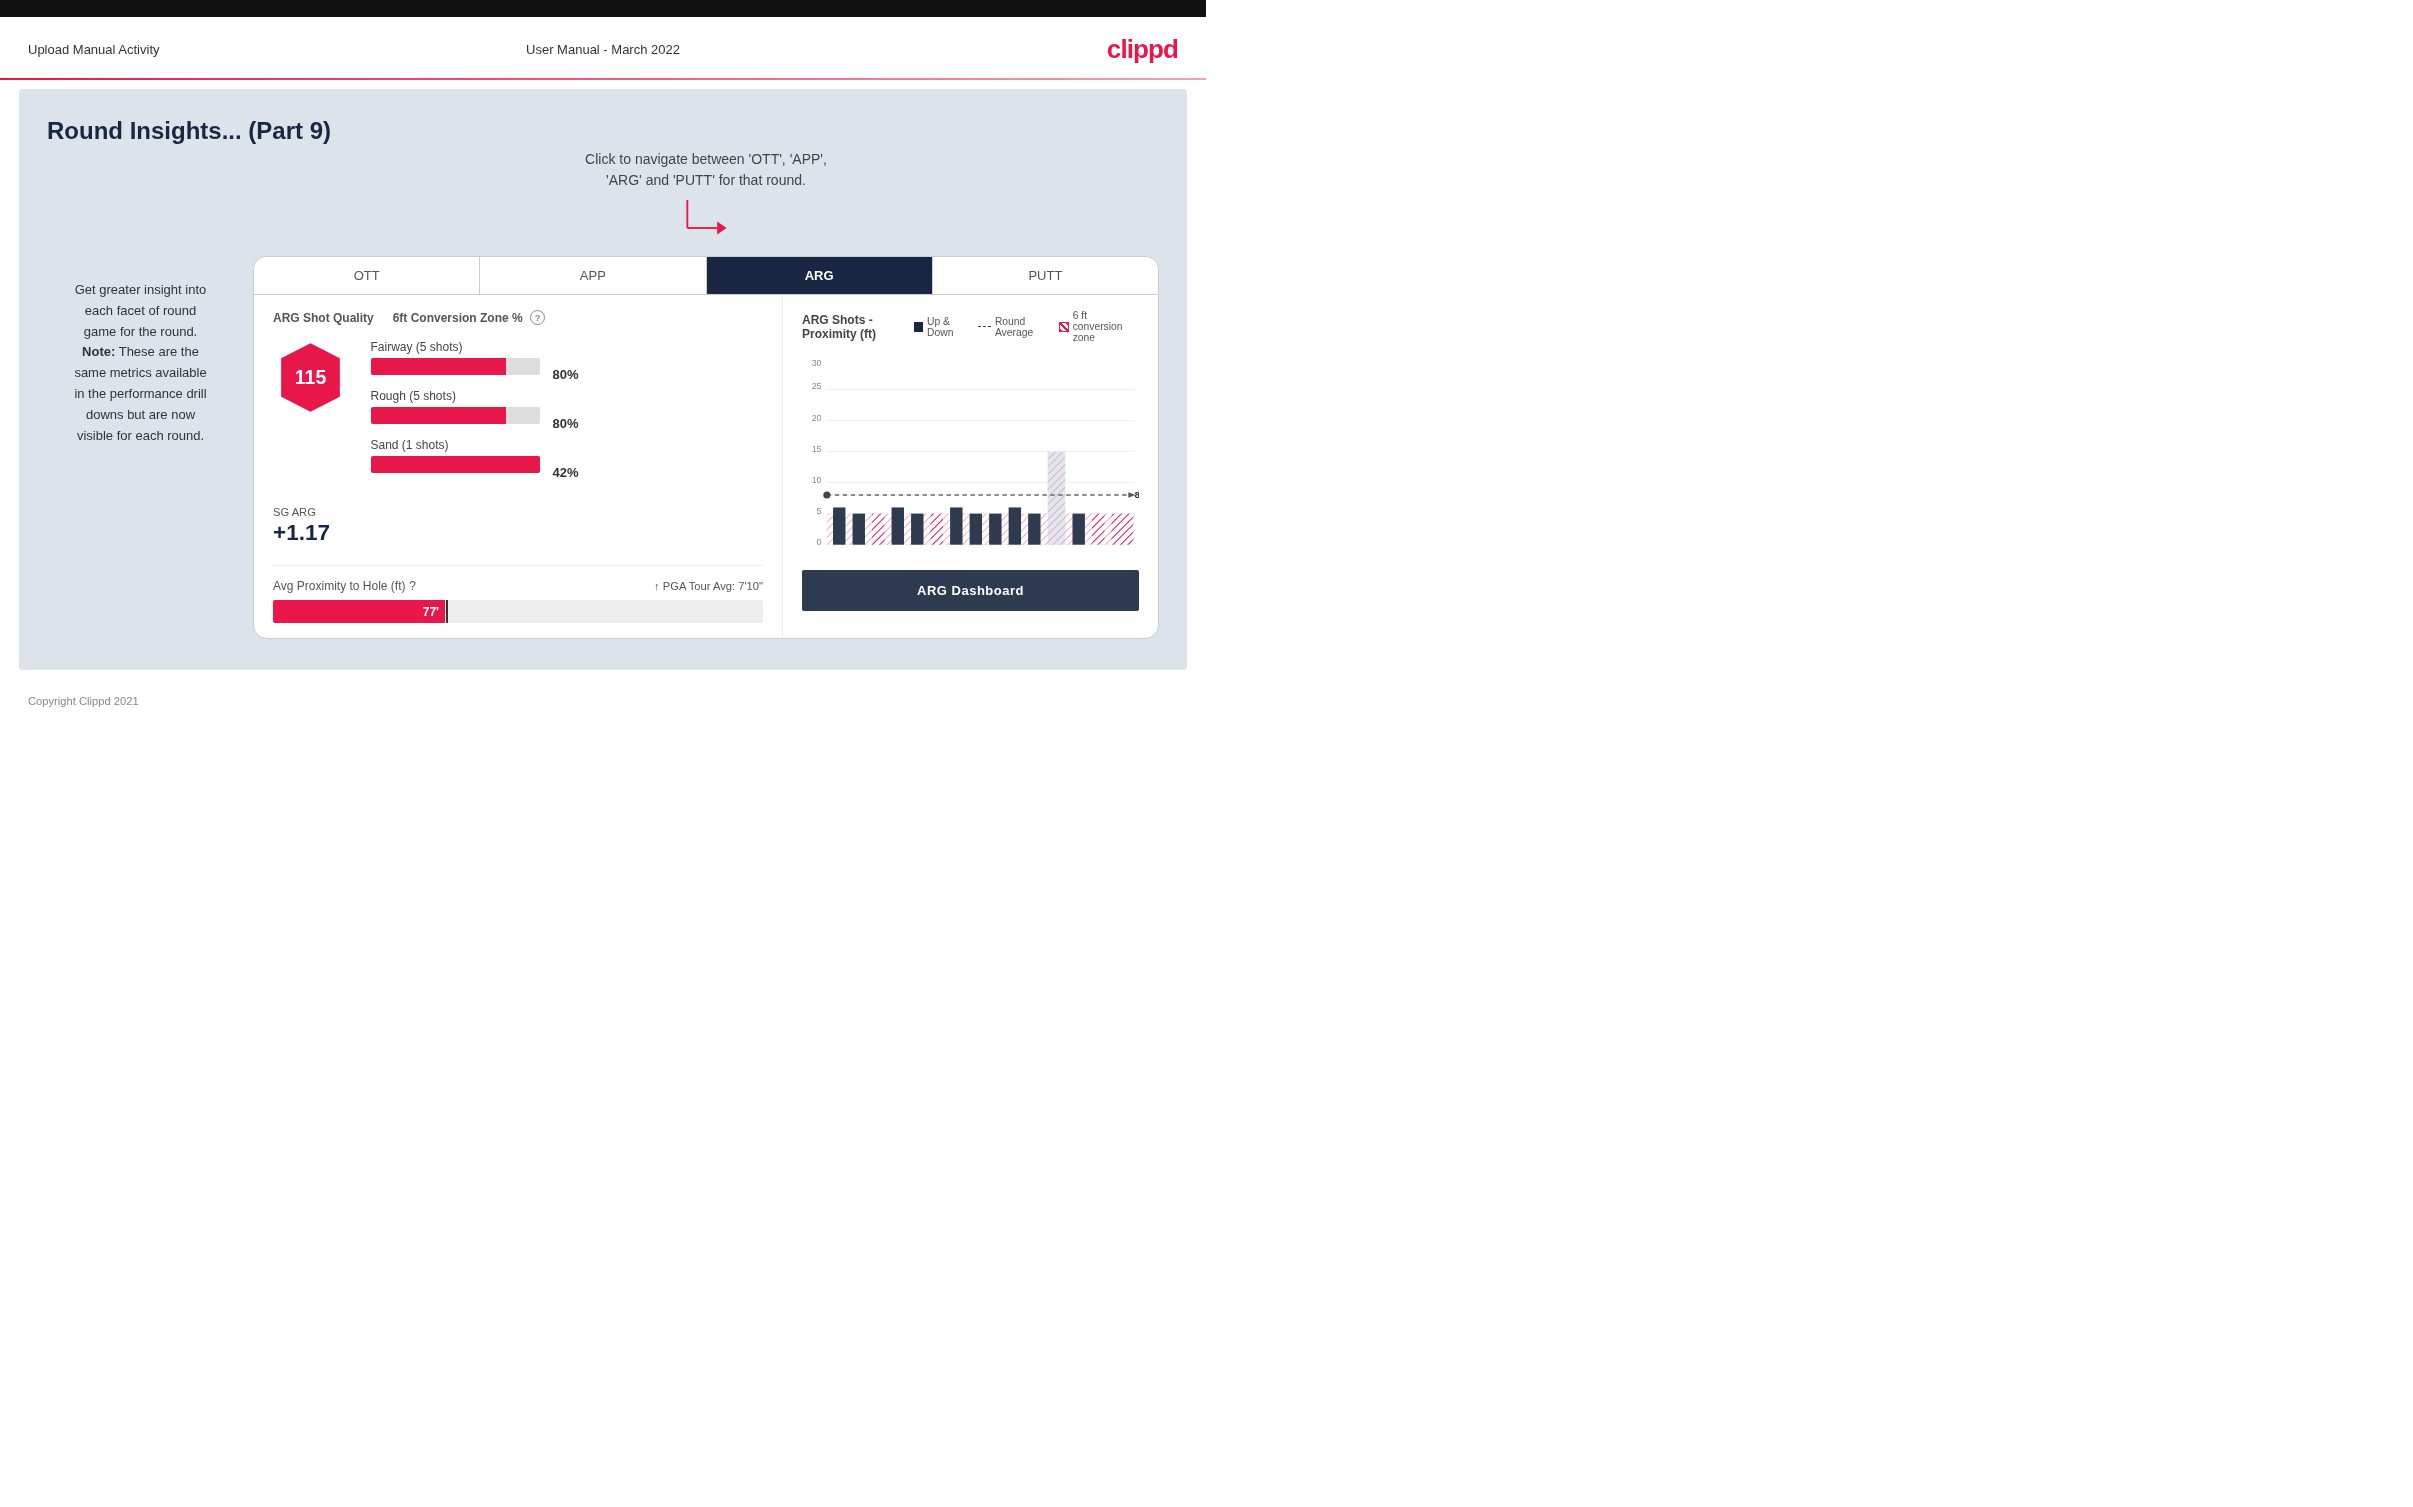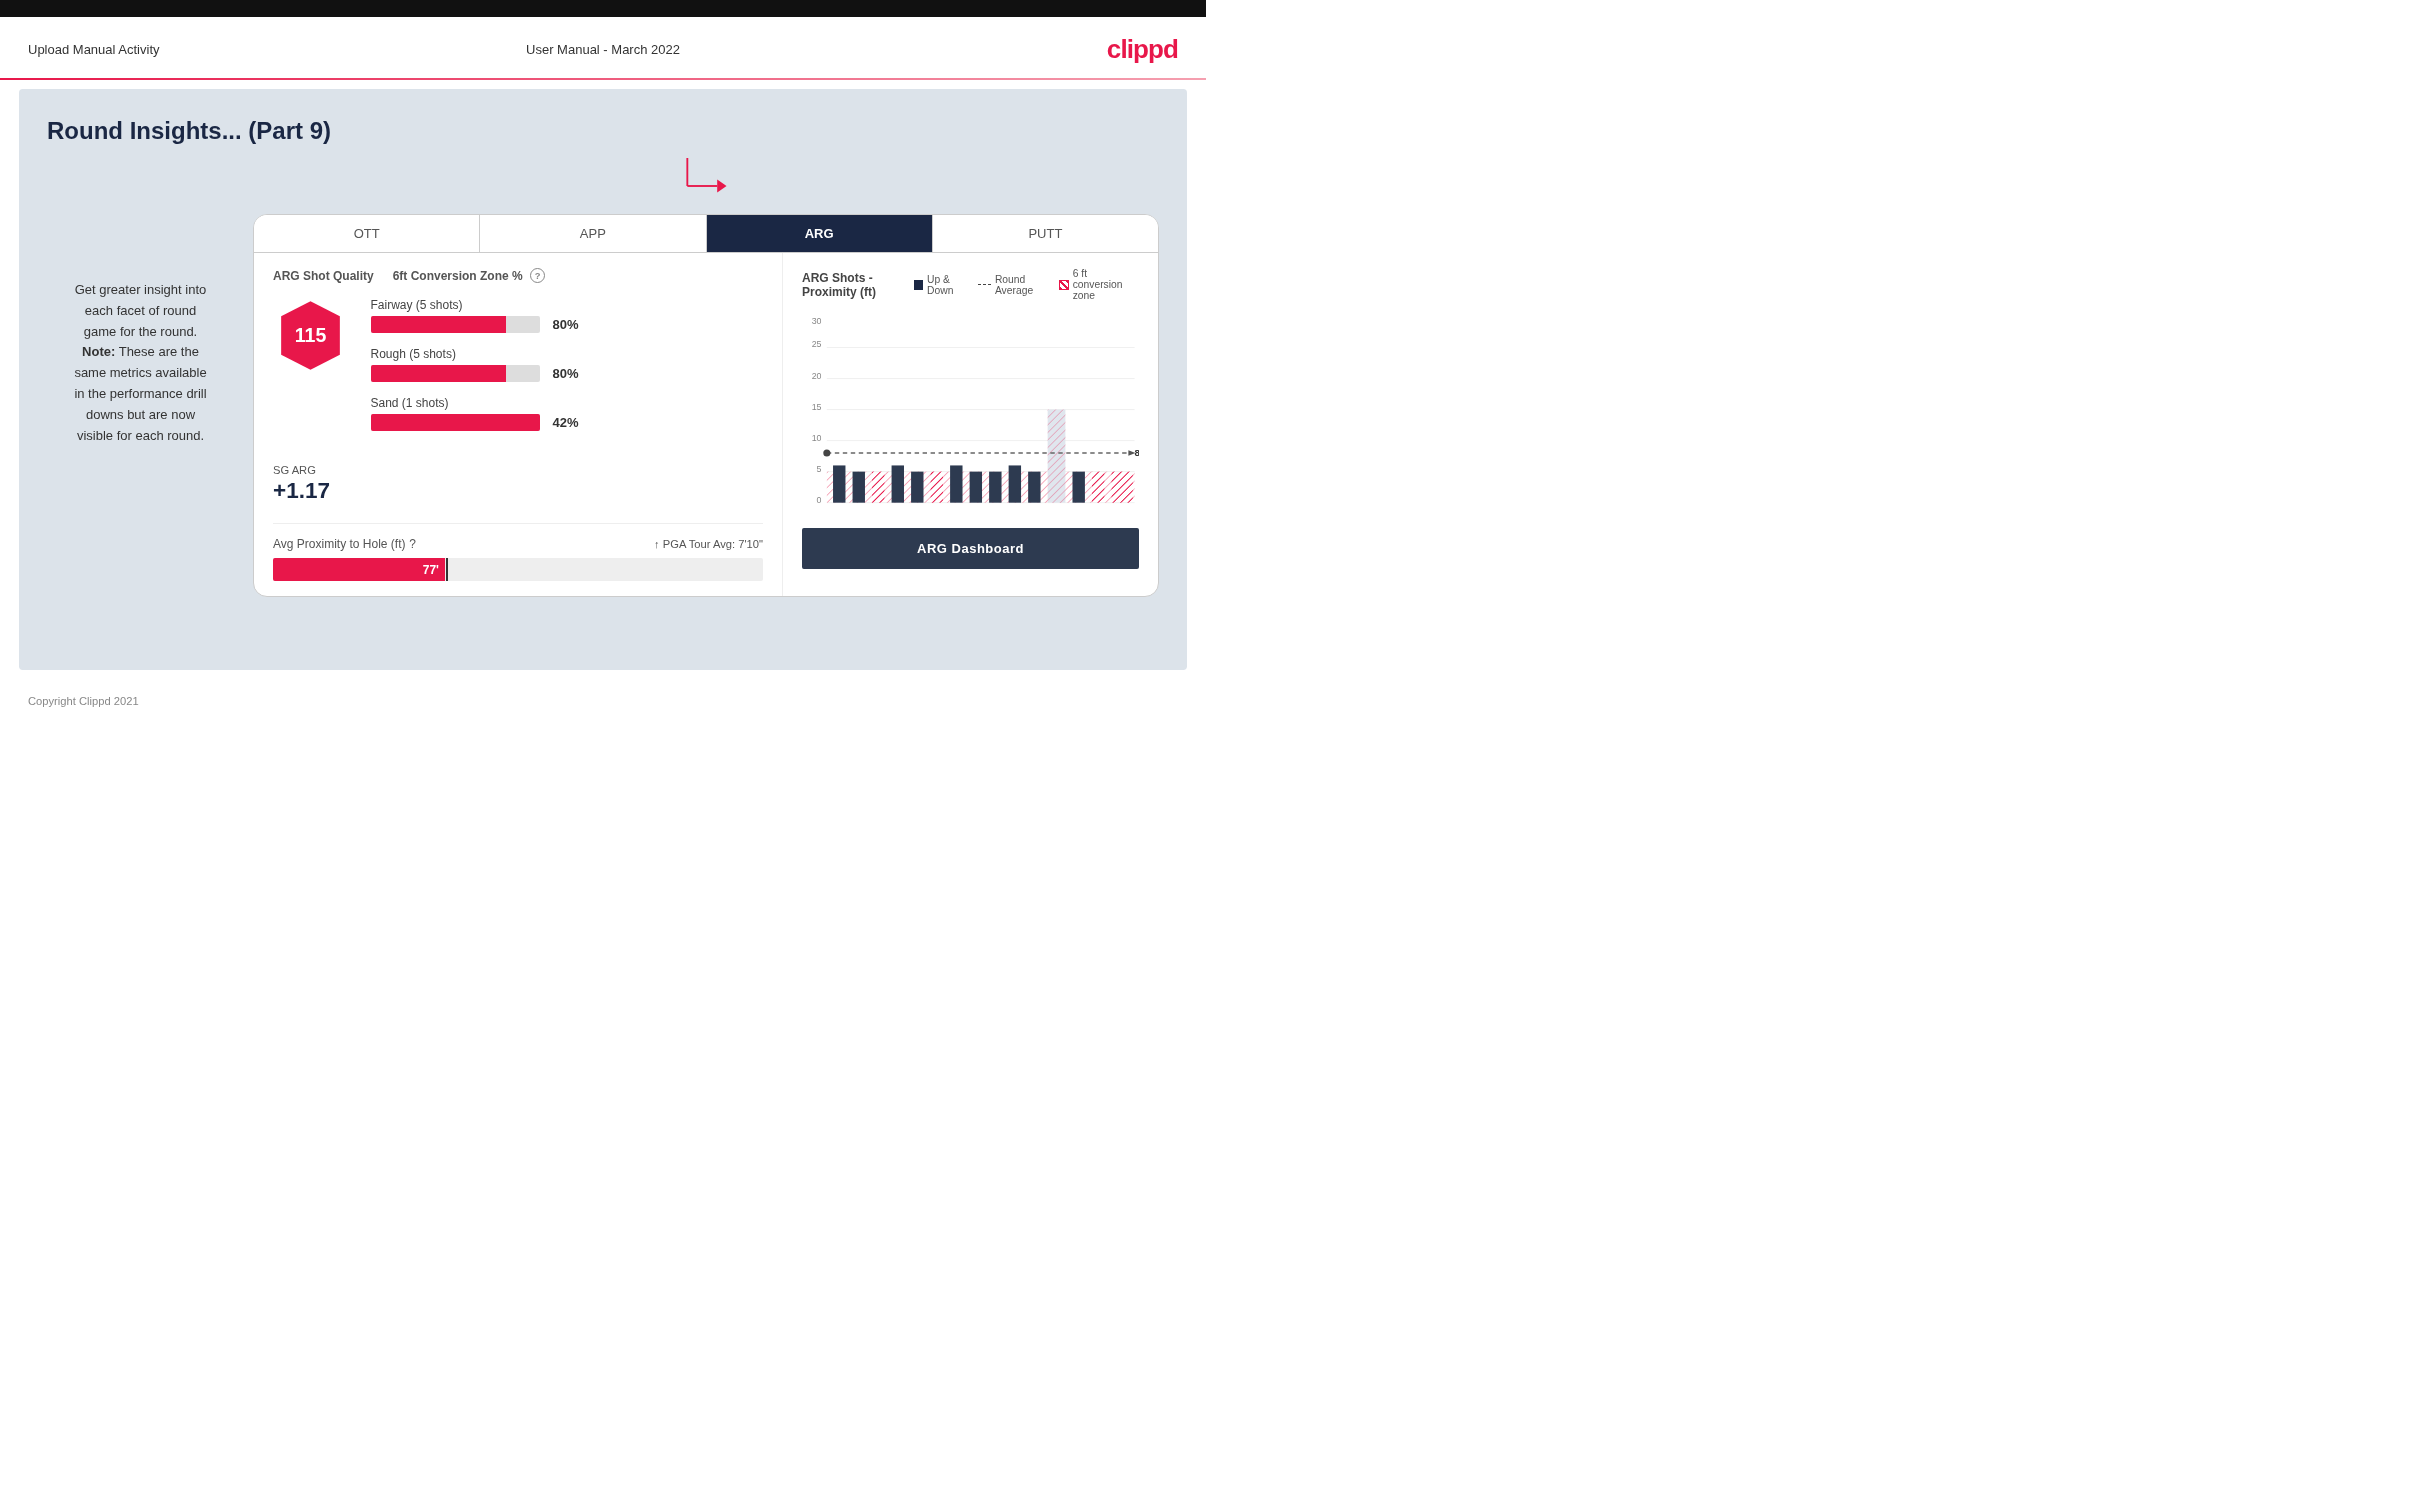--- a/index.html
+++ b/index.html
@@ -220,21 +220,21 @@
       width: 169px;
     }
     .bar-fill {
       height: 100%;
       background: #e8174a;
       border-radius: 1.9px 0 0 1.9px;
     }
     .bar-pct {
       position: absolute;
       right: -39px;
-      top: 0;
+      top: 8px;
       font-size: 13px;
       font-weight: 600;
       color: #333;
       line-height: 17px;
     }
 
     
     .sg-section {
       margin-top: 19px;
     }
@@ -406,20 +406,23 @@
         <span>same metrics available</span><br>
         <span>in the performance drill</span><br>
         <span>downs but are now</span><br>
         <span>visible for each round.</span>
       </div>
     </div>
 
     <div class="right-area">
 
       <div class="annotation">
+        <div class="annotation-text">
+          Click to navigate between 'OTT', 'APP',<br>'ARG' and 'PUTT' for that round.
+        </div>
         <div class="annotation-arrow">
           <svg width="56" height="52" viewBox="0 0 60 55">
             <line x1="10" y1="5" x2="10" y2="35" stroke="#e8174a" stroke-width="2"></line>
             <line x1="10" y1="35" x2="42" y2="35" stroke="#e8174a" stroke-width="2"></line>
             <polygon points="42,28 42,42 52,35" fill="#e8174a"></polygon>
           </svg>
         </div>
       </div>
 
       <div class="card">

